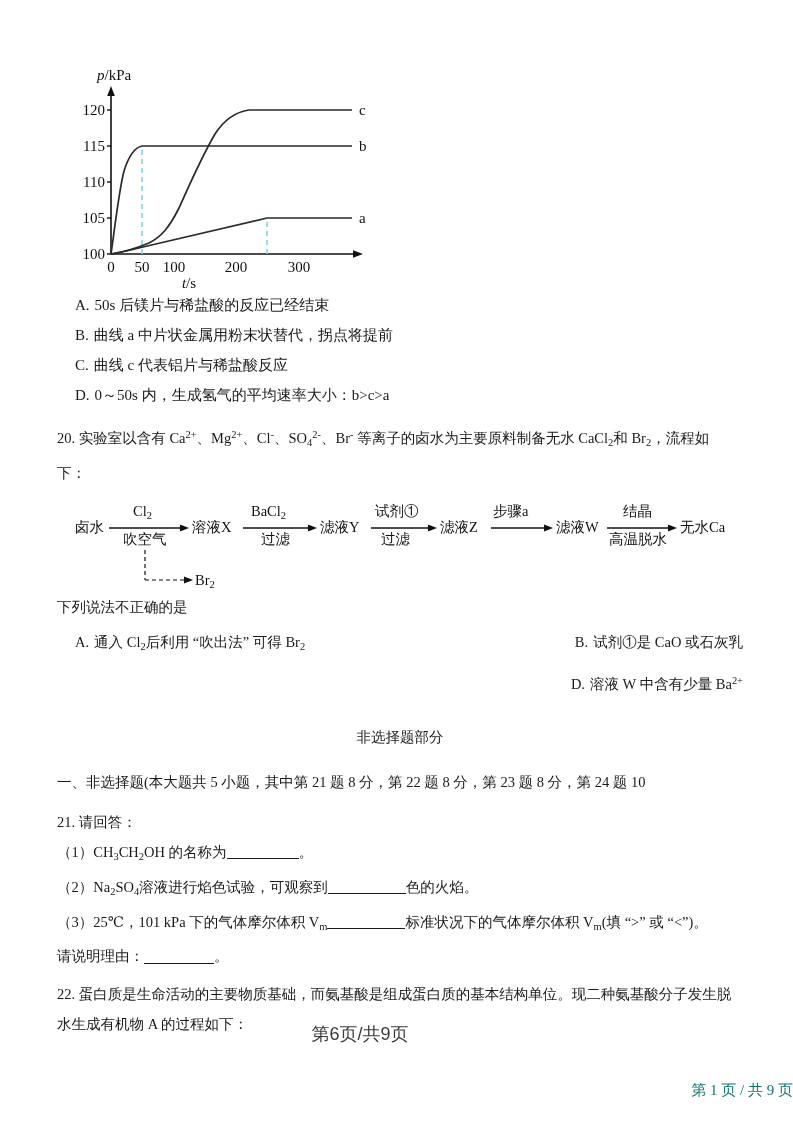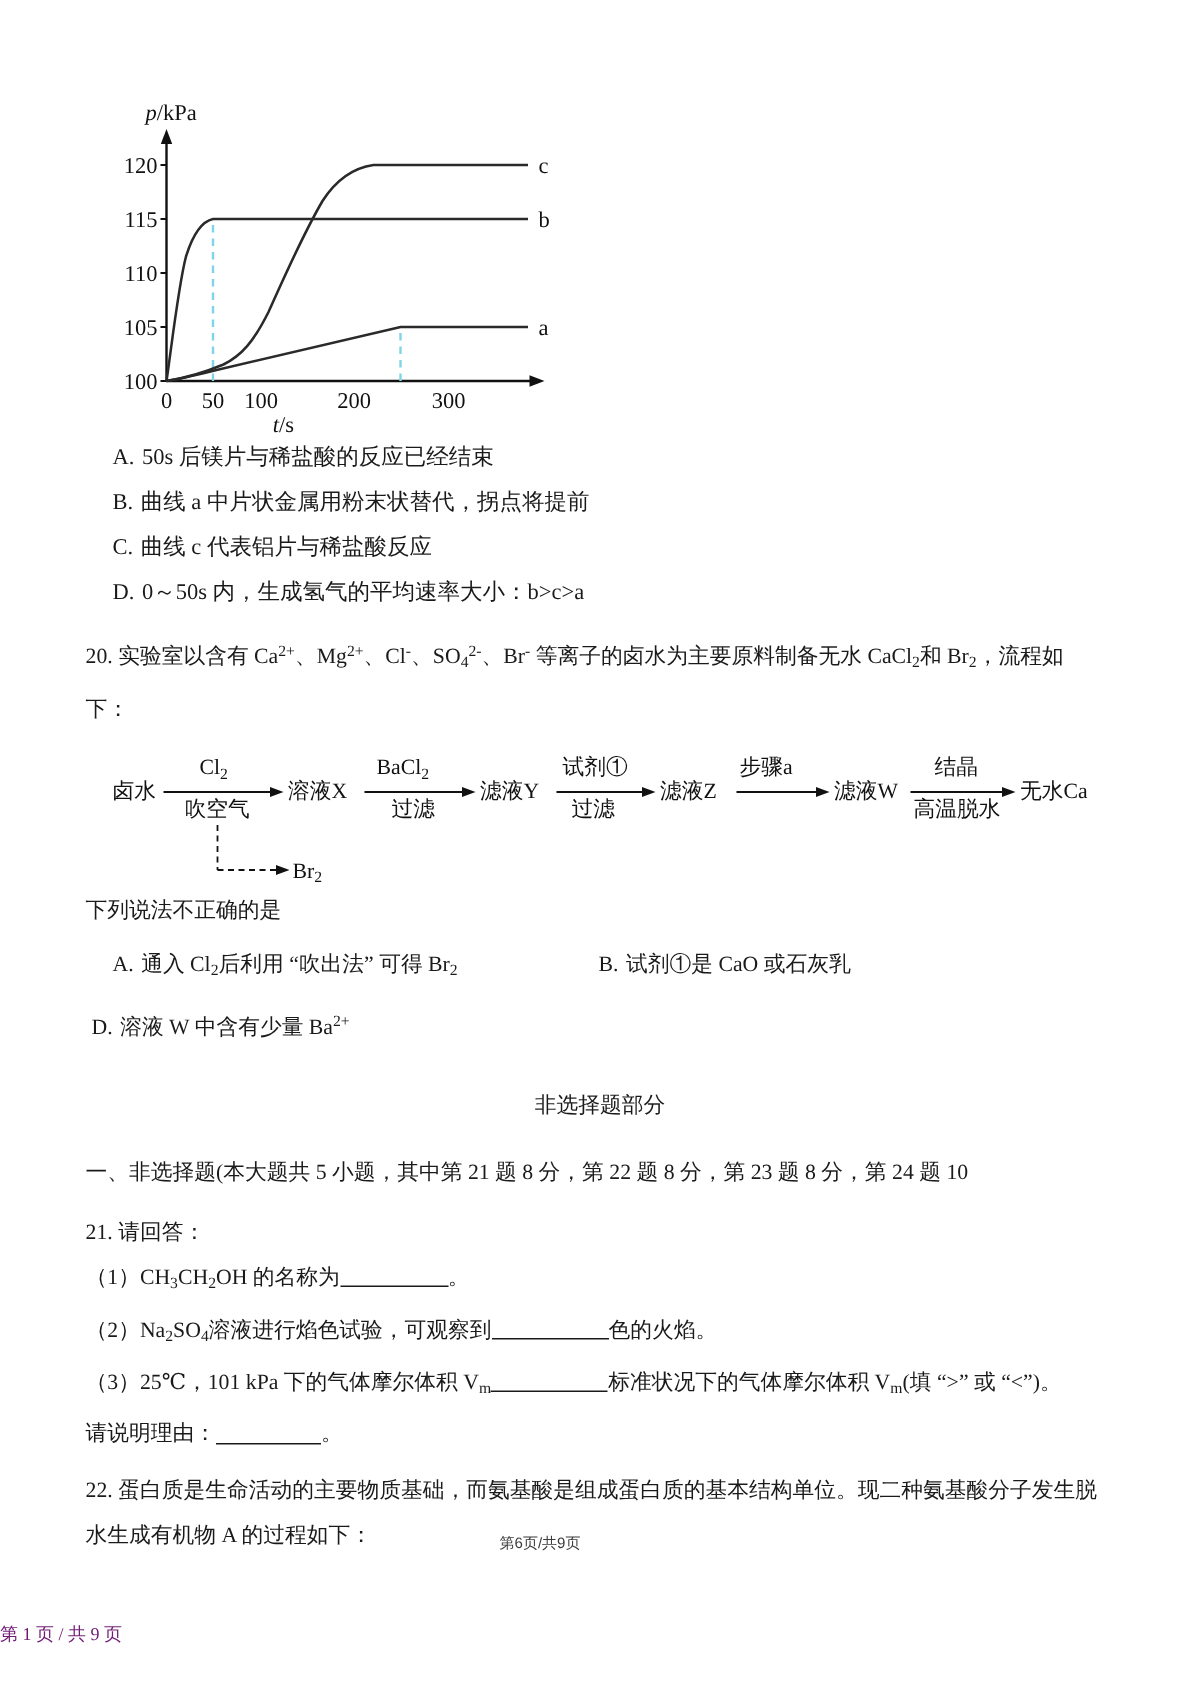--- a/index.html
+++ b/index.html
@@ -59,21 +59,21 @@
   .sub { font-size: 0.72em; vertical-align: -0.28em; }
   .sup { font-size: 0.72em; vertical-align: 0.46em; }
 
   .two-col {
     display: flex;
     height: 30px;
     align-items: center;
     font-size: 14.5px;
   }
   .two-col .col-a { width: 338px; padding-left: 18px; box-sizing: border-box; }
-  .two-col .col-b { flex: 1; padding-left: 4px; box-sizing: border-box; }
+  .two-col .col-b { flex: 1; padding-left: 4px; box-sizing: border-box; text-align: right; }
 
   .centered { text-align: center; font-size: 14.5px; line-height: 30px; }
 
   .blank-line {
     display: inline-block;
     border-bottom: 1px solid #1a1a1a;
     height: 0.95em;
     vertical-align: -0.18em;
   }
   .bl-70 { width: 70px; }
@@ -89,32 +89,32 @@
   }
   .flow-svg { display: block; }
 
   
   .footer-scan {
     position: absolute;
     left: 0;
     top: 1022px;
     width: 720px;
     text-align: center;
-    font-size: 10px;
+    font-size: 18px;
     color: #3a3a3a;
     font-family: "Liberation Sans", sans-serif;
   }
   .footer-digital {
     position: absolute;
     left: 0;
     top: 1081px;
     width: 793px;
-    text-align: left;
-    font-size: 12px;
-    color: #701a75;
+    text-align: right;
+    font-size: 15px;
+    color: #0f766e;
   }
 </style>
 </head>
 <body>
 
 <div class="page">
   <div class="content">
 
     <div class="figure-block">
       <svg class="chart-svg" width="360" height="232" viewBox="0 0 360 232">

